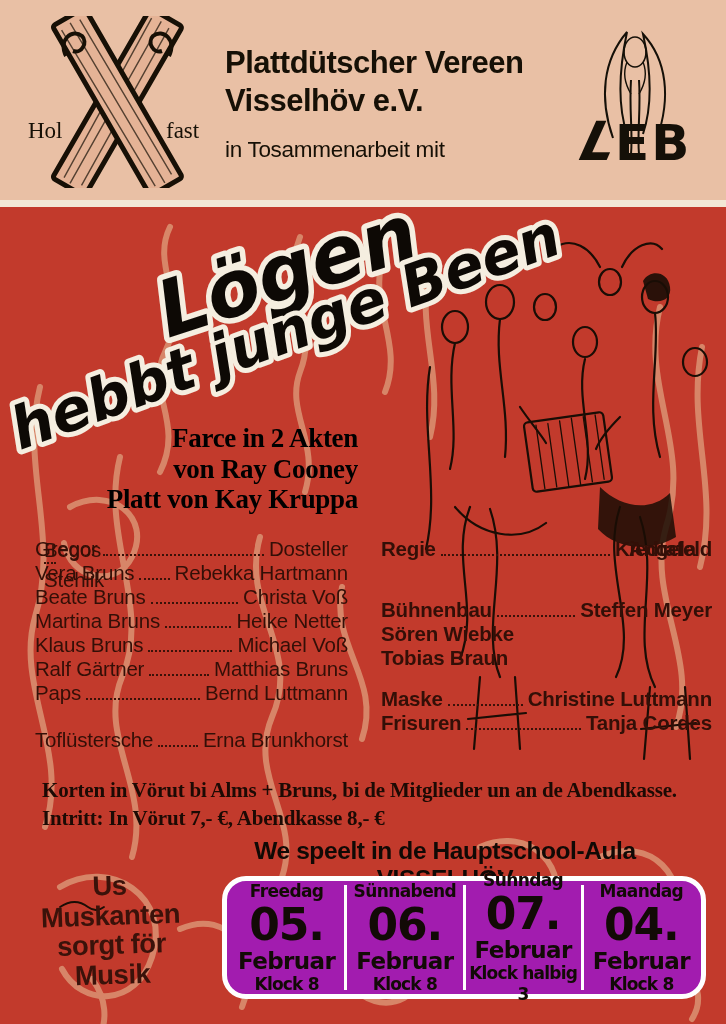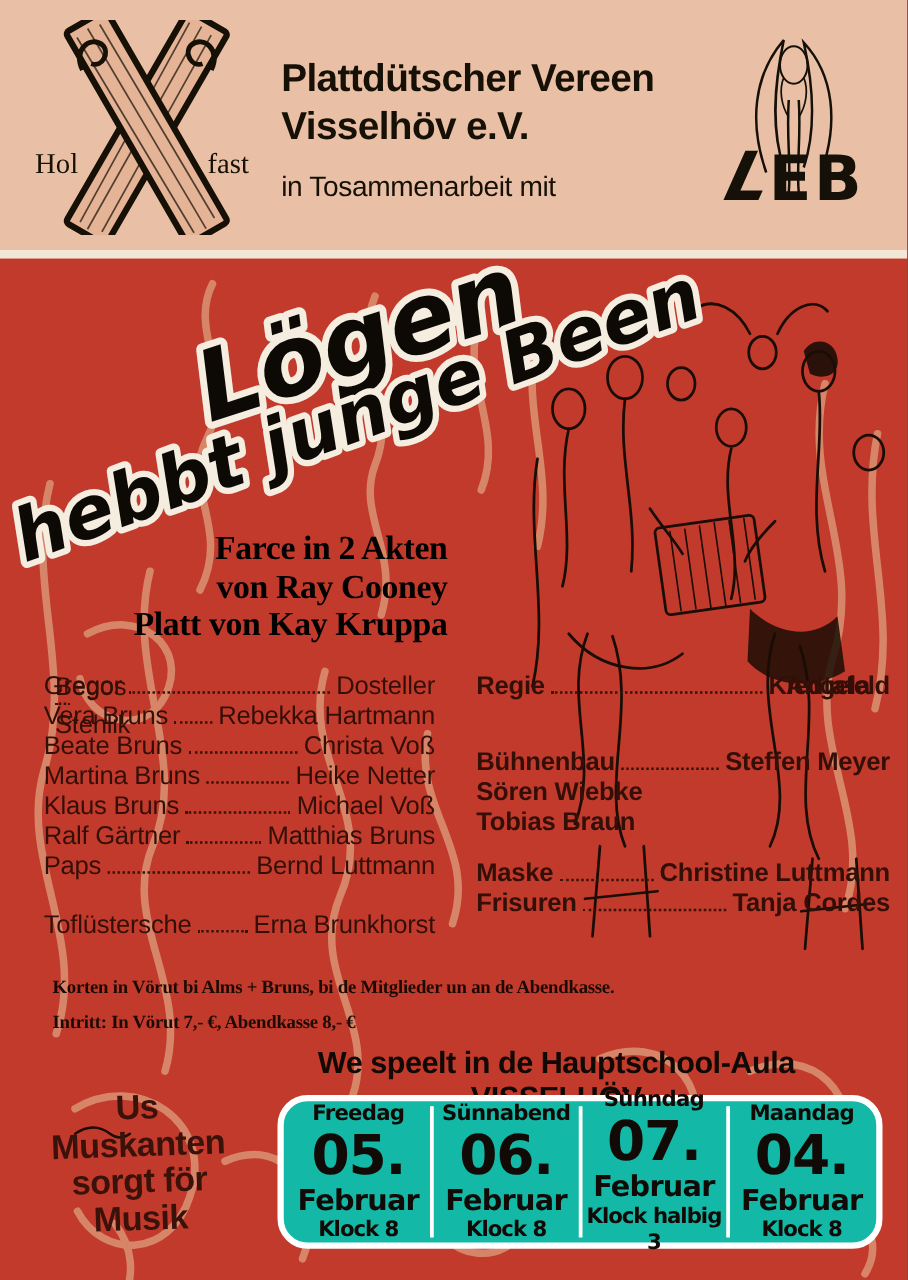--- a/index.html
+++ b/index.html
@@ -36,30 +36,30 @@
   .crow .leader{flex:1;border-bottom:2.6px dotted #3a1209;margin:0 5px 4px 5px;min-width:12px;}
   .rightline{height:24px;text-align:left;white-space:nowrap;}
   .gap37{height:37px;} .gap23{height:23px;} .gap17{height:17px;}
   .ovl-row{position:relative;height:24px;}
   .ovl-row .crow{position:absolute;left:0;top:0;width:100%;}
   .ovl-row .crow.shift{left:4px;top:1px;flex-direction:column;}
   .name-ovl{position:relative;display:inline-block;}
   .name-ovl .over{position:absolute;right:16px;top:0;}
   
   .tickets{position:absolute;left:42px;top:570px;width:660px;
-    font-family:"Liberation Serif",serif;font-weight:bold;font-size:15px;line-height:27.5px;
+    font-family:"Liberation Serif",serif;font-weight:bold;font-size:21px;line-height:27.5px;
     color:#1c0a04;letter-spacing:-0.2px;}
   .venue{position:absolute;left:183px;top:630px;width:524px;text-align:center;
     font-weight:bold;font-size:24.5px;color:#100905;letter-spacing:-0.4px;}
   .music{position:absolute;left:18px;top:664px;width:186px;text-align:center;
     font-weight:bold;font-size:27.5px;line-height:29.5px;color:#3a120a;
     transform:rotate(-2deg);letter-spacing:-0.5px;}
   
   .dates{position:absolute;left:222px;top:669px;width:484px;height:123px;
-    background:#14b8a6;border:5px solid #ffffff;border-radius:24px;
+    background:#a21caf;border:5px solid #ffffff;border-radius:24px;
     display:flex;box-sizing:border-box;padding:4px 2px;}
   .date-col{flex:1;text-align:center;color:#120a06;
     font-family:"DejaVu Sans",sans-serif;display:flex;flex-direction:column;justify-content:center;}
   .date-col + .date-col{border-left:3px solid #ffffff;}
   .d-day{font-weight:bold;font-size:17px;line-height:21px;letter-spacing:-0.6px;}
   .d-num{font-weight:bold;font-size:44px;line-height:46px;letter-spacing:-1px;}
   .d-month{font-weight:bold;font-size:23px;line-height:26px;letter-spacing:-0.6px;}
   .d-time{font-weight:bold;font-size:17px;line-height:21px;letter-spacing:-0.8px;}
 </style>
 </head>

